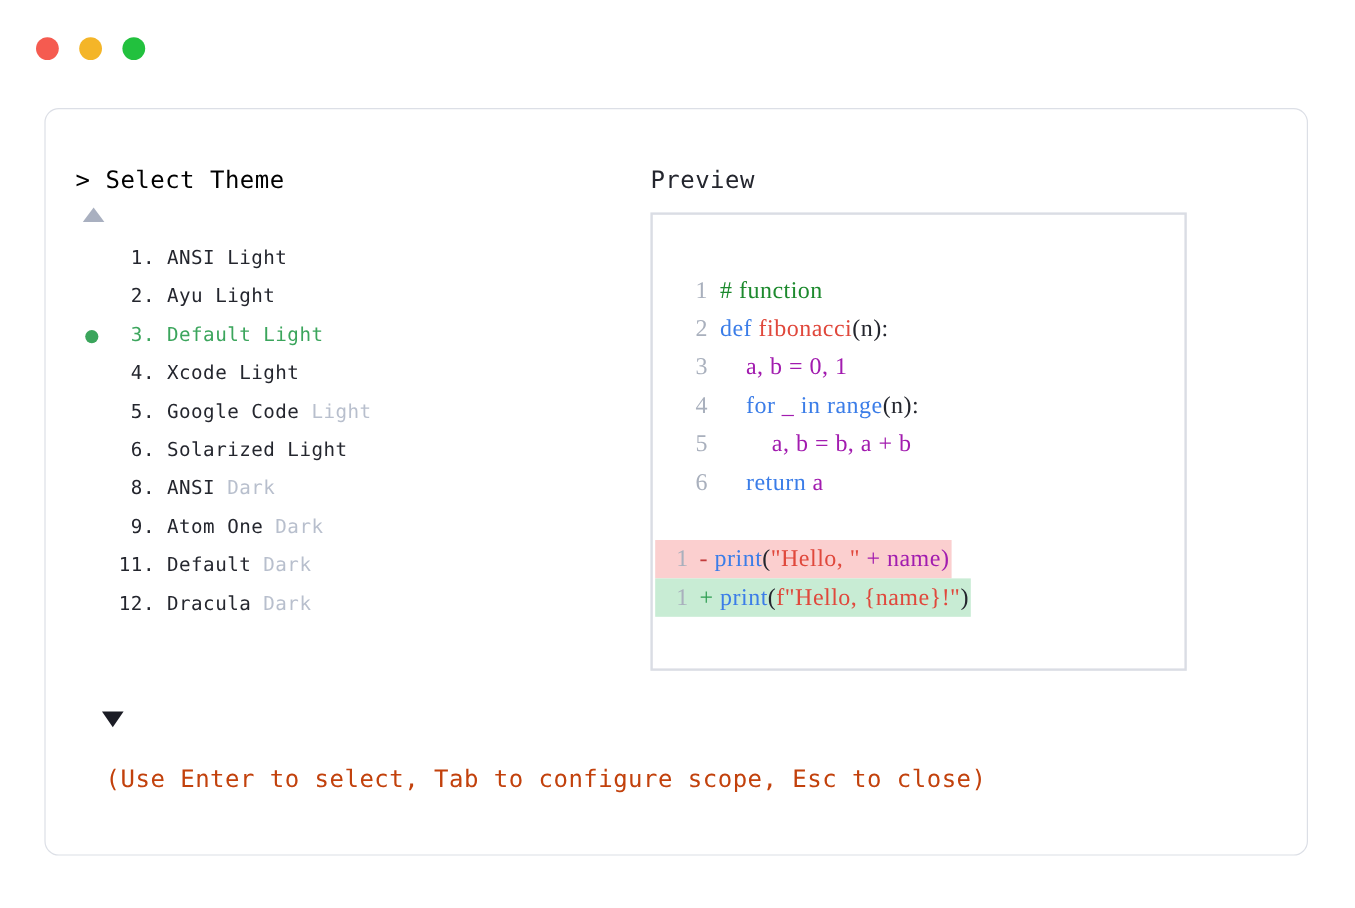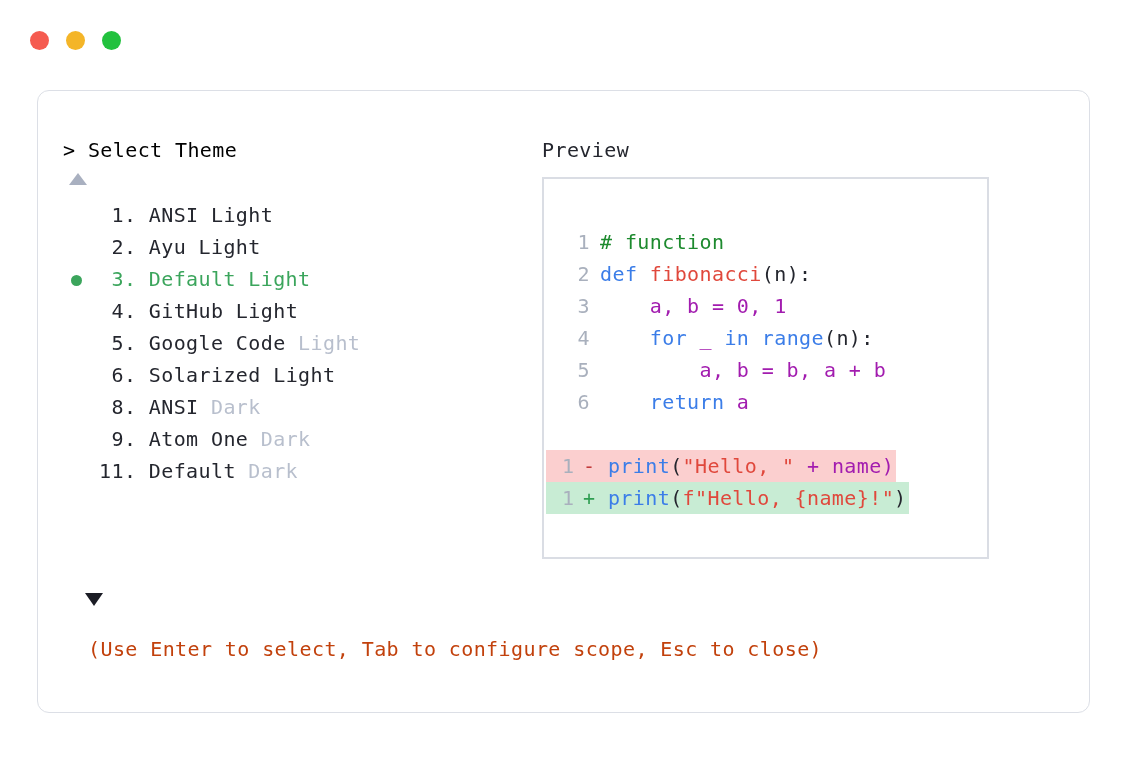--- a/index.html
+++ b/index.html
@@ -91,21 +91,21 @@
     top: 108px;
     width: 440px;
     margin: 0;
     padding: 0;
     list-style: none;
   }
   .theme-item {
     position: relative;
     height: 32px;
     line-height: 32px;
-    font-size: 20px;
+    font-size: 16px;
     letter-spacing: 0.4px;
     white-space: pre;
     color: #24262e;
   }
   .bullet {
     position: absolute;
     left: 8px;
     top: 12px;
     width: 11px;
     height: 11px;
@@ -143,20 +143,21 @@
   }
   .preview-box {
     position: absolute;
     left: 0;
     top: 86px;
     width: 447px;
     height: 382px;
     box-sizing: border-box;
     border: 2px solid #dadde4;
     background: #ffffff;
+    font-family: Liberation Serif, serif;
   }
   .code {
     position: absolute;
     left: 20px;
     top: 47px;
     font-size: 20px;
     line-height: 32px;
     white-space: pre;
     letter-spacing: 0.4px;
   }
@@ -222,26 +223,27 @@
 
 <div class="card">
 
   <div class="left-pane">
     <div class="prompt-row">&gt; Select Theme</div>
     <div class="scroll-up"></div>
     <ul class="theme-list" id="theme-list">
         <li class="theme-item"><span class="item-text"><span class="idx"> 1.</span><span class="name"> ANSI</span><span class="variant"> Light</span></span></li>
         <li class="theme-item"><span class="item-text"><span class="idx"> 2.</span><span class="name"> Ayu</span><span class="variant"> Light</span></span></li>
         <li class="theme-item selected"><span class="bullet"></span><span class="item-text"><span class="idx"> 3.</span><span class="name"> Default</span><span class="variant"> Light</span></span></li>
-        <li class="theme-item"><span class="item-text"><span class="idx"> 4.</span><span class="name"> GitHub</span><span class="variant"> Light</span></span></li>
+        <li class="theme-item"><span class="item-text"><span class="idx"> 4.</span><span class="name"> Xcode</span><span class="variant"> Light</span></span></li>
         <li class="theme-item"><span class="item-text"><span class="idx"> 5.</span><span class="name"> Google Code</span><span class="variant muted"> Light</span></span></li>
         <li class="theme-item"><span class="item-text"><span class="idx"> 6.</span><span class="name"> Solarized</span><span class="variant"> Light</span></span></li>
         <li class="theme-item"><span class="item-text"><span class="idx"> 8.</span><span class="name"> ANSI</span><span class="variant muted"> Dark</span></span></li>
         <li class="theme-item"><span class="item-text"><span class="idx"> 9.</span><span class="name"> Atom One</span><span class="variant muted"> Dark</span></span></li>
         <li class="theme-item"><span class="item-text"><span class="idx">11.</span><span class="name"> Default</span><span class="variant muted"> Dark</span></span></li>
+        <li class="theme-item"><span class="item-text"><span class="idx">12.</span><span class="name"> Dracula</span><span class="variant muted"> Dark</span></span></li>
       </ul>
     <div class="scroll-down"></div>
     <div class="hint">(Use Enter to select, Tab to configure scope, Esc to close)</div>
   </div>
 
   <div class="right-pane">
     <div class="preview-label">Preview</div>
     <div class="preview-box">
       <div class="code" id="code-block"><div class="code-line"><span class="ln">1</span><span class="tok-comment"># function</span></div><div class="code-line"><span class="ln">2</span><span class="tok-keyword">def </span><span class="tok-func">fibonacci</span><span class="tok-punct">(n):</span></div><div class="code-line"><span class="ln">3</span><span class="tok-plain">    a, b = 0, 1</span></div><div class="code-line"><span class="ln">4</span><span class="tok-plain">    </span><span class="tok-keyword">for</span><span class="tok-plain"> _ </span><span class="tok-keyword">in</span><span class="tok-plain"> </span><span class="tok-keyword">range</span><span class="tok-punct">(n):</span></div><div class="code-line"><span class="ln">5</span><span class="tok-plain">        a, b = b, a + b</span></div><div class="code-line"><span class="ln">6</span><span class="tok-plain">    </span><span class="tok-keyword">return</span><span class="tok-plain"> a</span></div></div>
       <div class="diff" id="diff-block"><div class="diff-line minus"><span class="ln">1</span><span class="marker-minus">-</span><span> </span><span class="tok-keyword">print</span><span class="tok-punct">(</span><span class="tok-string">"Hello, "</span><span class="tok-plain"> + name)</span></div><div class="diff-line plus"><span class="ln">1</span><span class="marker-plus">+</span><span> </span><span class="tok-keyword">print</span><span class="tok-punct">(</span><span class="tok-string">f"Hello, {name}!"</span><span class="tok-punct">)</span></div></div>

